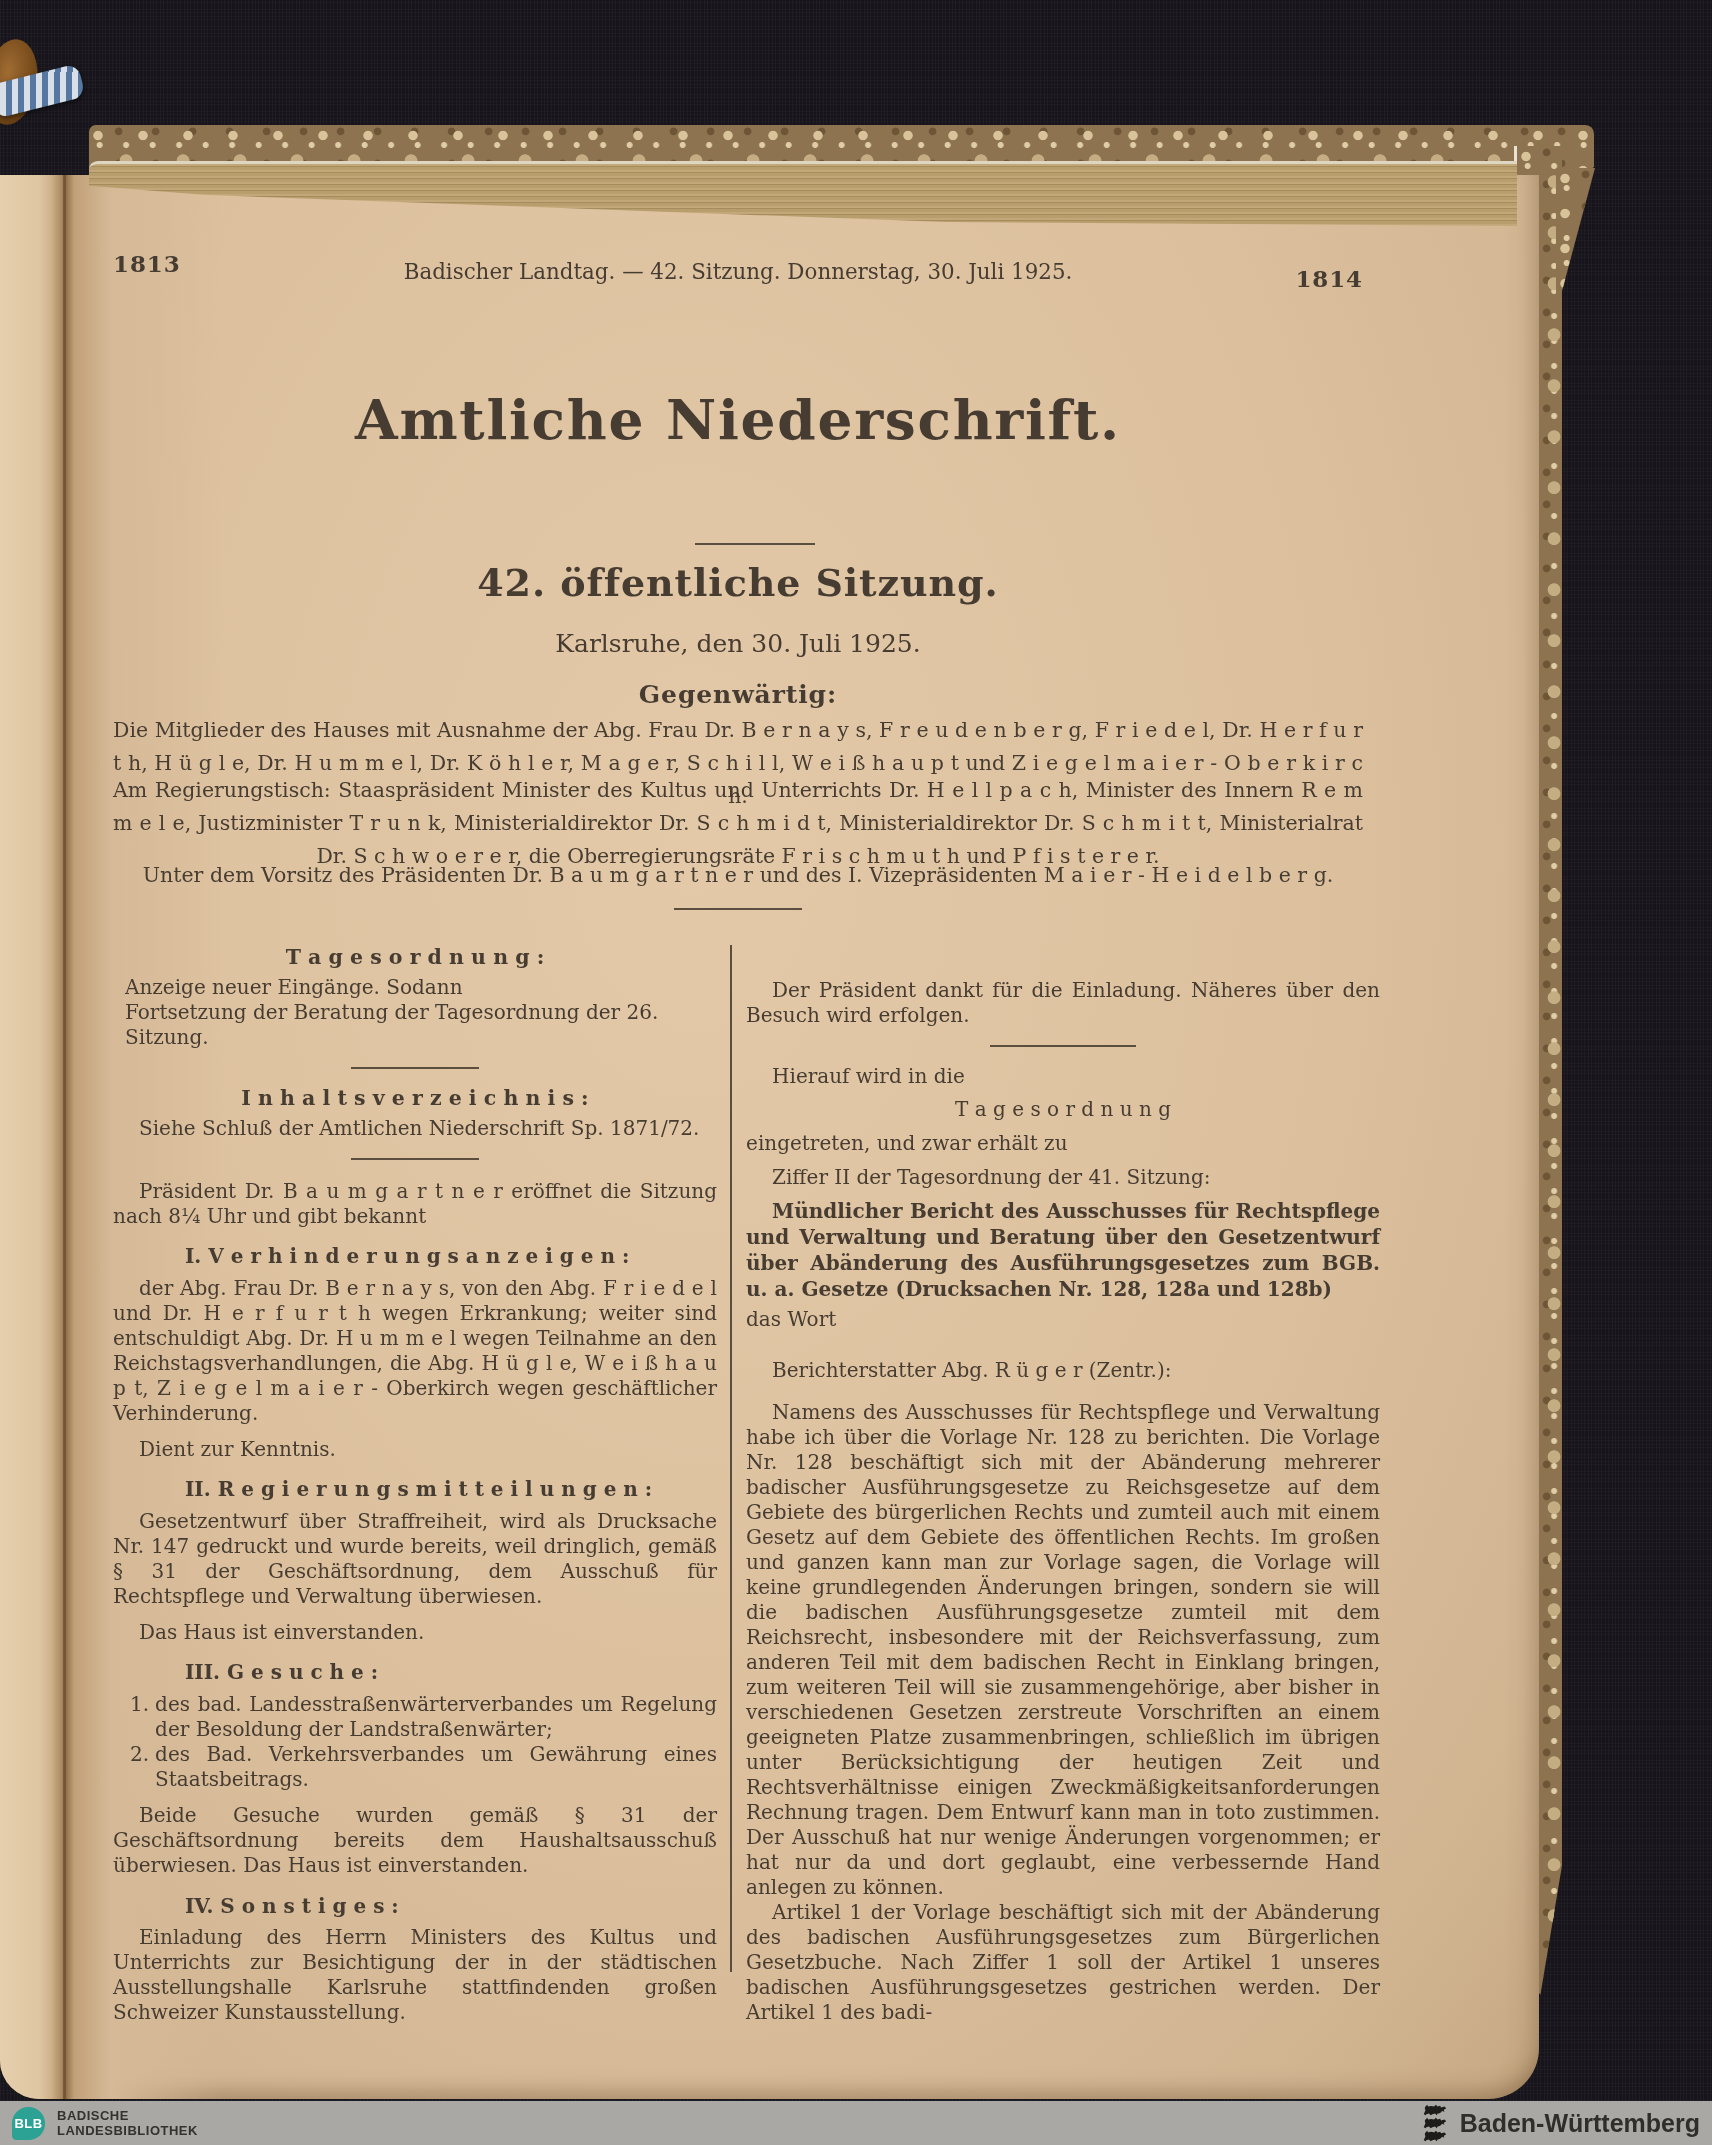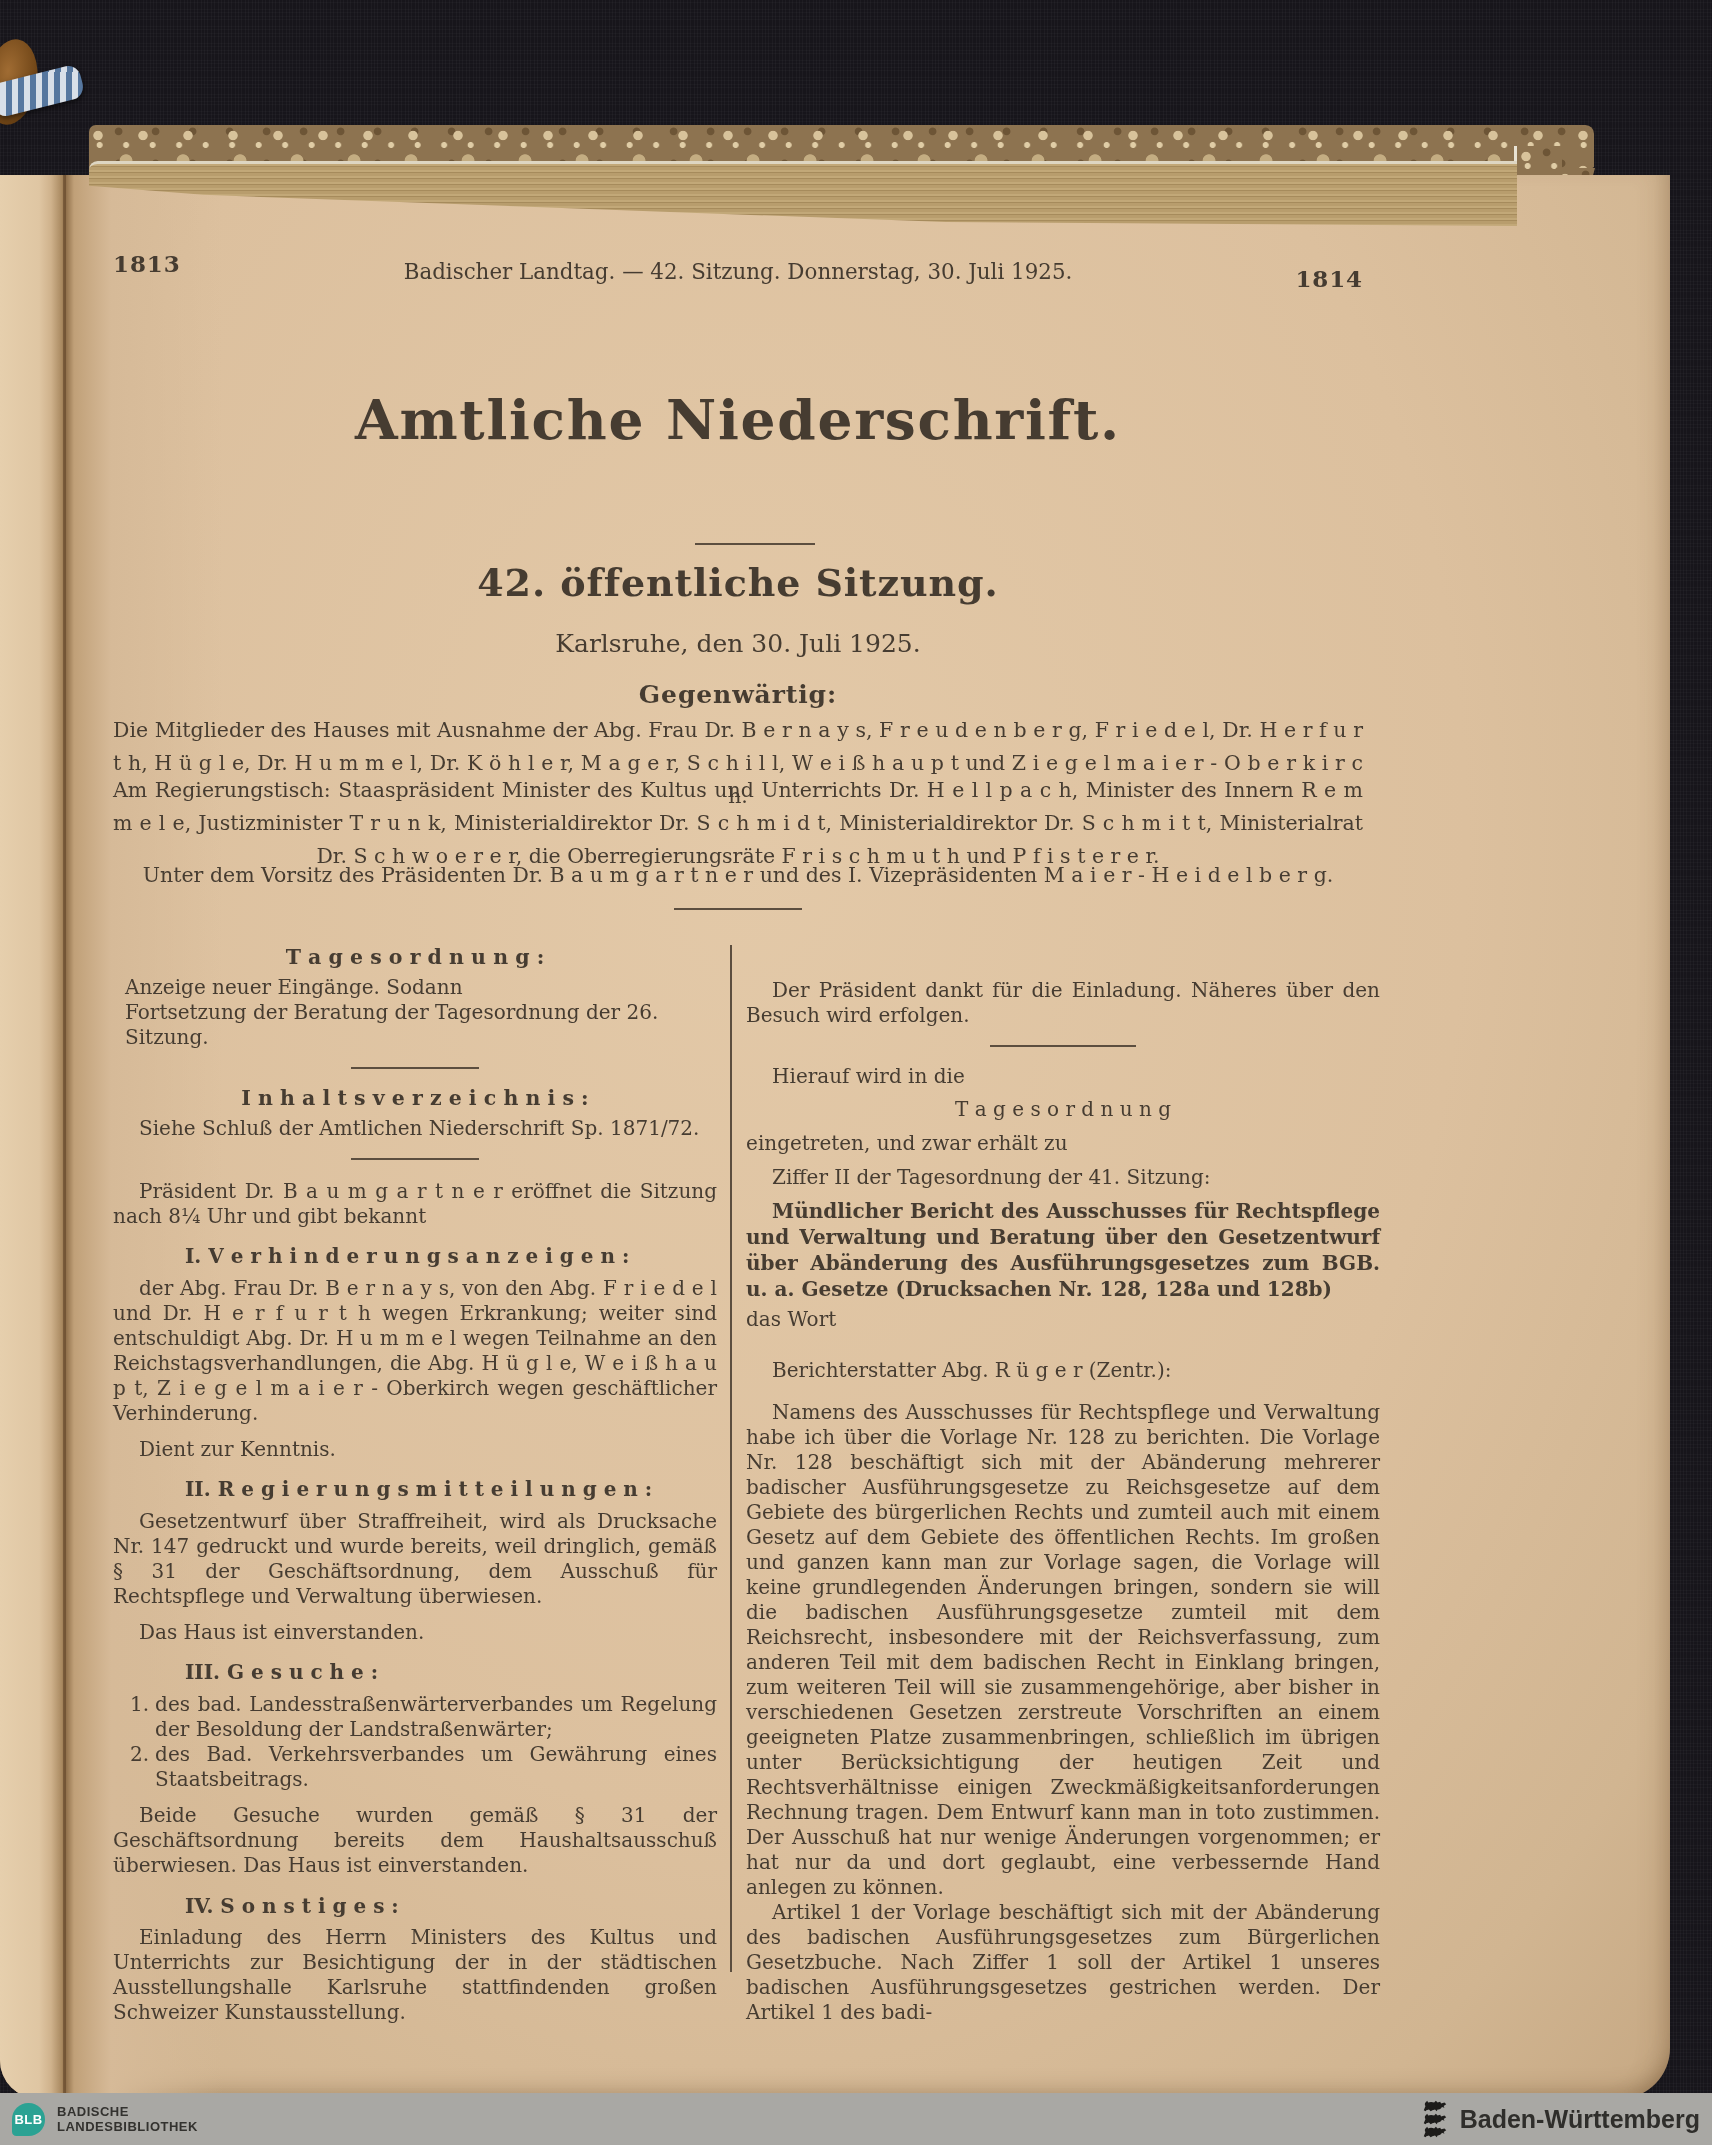--- a/index.html
+++ b/index.html
@@ -35,21 +35,21 @@
     clip-path:polygon(0 0,100% 0,12% 100%,0 100%);}
   .edges-top{position:absolute;left:89px;top:161px;width:1428px;height:62px;z-index:3;
     border-top:3.4px solid #ded6c2;border-radius:8.6px 0 0 12px;
     background:repeating-linear-gradient(to bottom,#c2a878 0 1.7px,#a68b5c 1.7px 3.4px,#b89d6d 3.4px 6px);
     clip-path:polygon(0 0,100% 0,100% 100%,60% 94%,8% 52%,0 38%);}
   .edges-right{position:absolute;left:1418px;top:224px;width:98px;height:1798px;z-index:1;
     border-radius:0 0 60px 5.1px;
     background:repeating-linear-gradient(to right,#c2a878 0 1.7px,#a68b5c 1.7px 3.4px,#b89d6d 3.4px 6px);
     box-shadow:inset 0 -27px 26px -17px rgba(40,25,10,.55);}
   
-  .page{position:absolute;left:0;top:175px;width:1670px;height:1924px;z-index:2;
+  .page{position:absolute;left:0;top:175px;width:1539px;height:1924px;z-index:2;
     border-radius:0 0 51px 39px;
     background:radial-gradient(ellipse at 45% 35%, #e3c9a8 0%, #dcc09e 55%, #d1b591 85%, #c6a883 100%);
     box-shadow:inset 0 -17px 22px -10.3px rgba(90,60,30,.35), inset -22px 0 29px -19px rgba(90,60,30,.3);}
   .gutter{position:absolute;inset:0;border-radius:inherit;
     background:linear-gradient(90deg,#e6cfad 0px,#dfc6a3 39px,#cfb28c 51px,#a8885f 62px,#8a6a45 65px,#c0a078 74px,#d6ba98 111px,rgba(214,186,152,0) 223px);}
   .crease{position:absolute;left:63px;top:0;bottom:0;width:2.6px;background:rgba(90,62,36,.5);}
   .content{position:absolute;inset:0;font-family:"DejaVu Serif", serif;color:#463c31;}
   .abs{position:absolute;}
   .w{left:113px;width:1250px;}
   .center{text-align:center;}
@@ -73,21 +73,21 @@
   .note{text-indent:26px;margin:11px 0;}
   .rule-inline{width:128px;height:1.7px;background:#5c4e3f;margin:17px auto;}
   .rule-inline.wide{width:146px;}
   .list-row{display:flex;margin-left:5.1px;}
   .list-num{flex:none;width:31px;text-align:right;padding-right:6px;}
   .list-text{flex:1;text-align:justify;}
   .bold-item{font-weight:bold;line-height:26px;}
   p{margin:0;}
   .mt6{margin-top:5.1px;}.mt10{margin-top:8.6px;}.mt22{margin-top:19px;}
   
-  .footer{position:absolute;left:0;bottom:0;width:1712px;height:52px;background:#a9a8a4;z-index:6;
+  .footer{position:absolute;left:0;bottom:0;width:1712px;height:44px;background:#a9a8a4;z-index:6;
     display:flex;align-items:center;justify-content:space-between;padding:0 12px;box-sizing:border-box;
     font-family:"Liberation Sans", sans-serif;}
   .logo-group{display:flex;align-items:center;gap:12px;}
   .blb-badge{width:33px;height:33px;border-radius:16.3px 16.3px 16.3px 4.3px;background:#2ba293;
     display:flex;align-items:center;justify-content:center;color:#fff;font-weight:bold;font-size:13px;letter-spacing:0.4px;}
   .blb-name{font-size:13px;font-weight:bold;color:#33322f;line-height:15.4px;letter-spacing:0.5px;}
   .bw-name{font-size:25px;font-weight:bold;color:#2f2e2b;}
   .bw-lions{display:block;}
 </style>
 </head>

